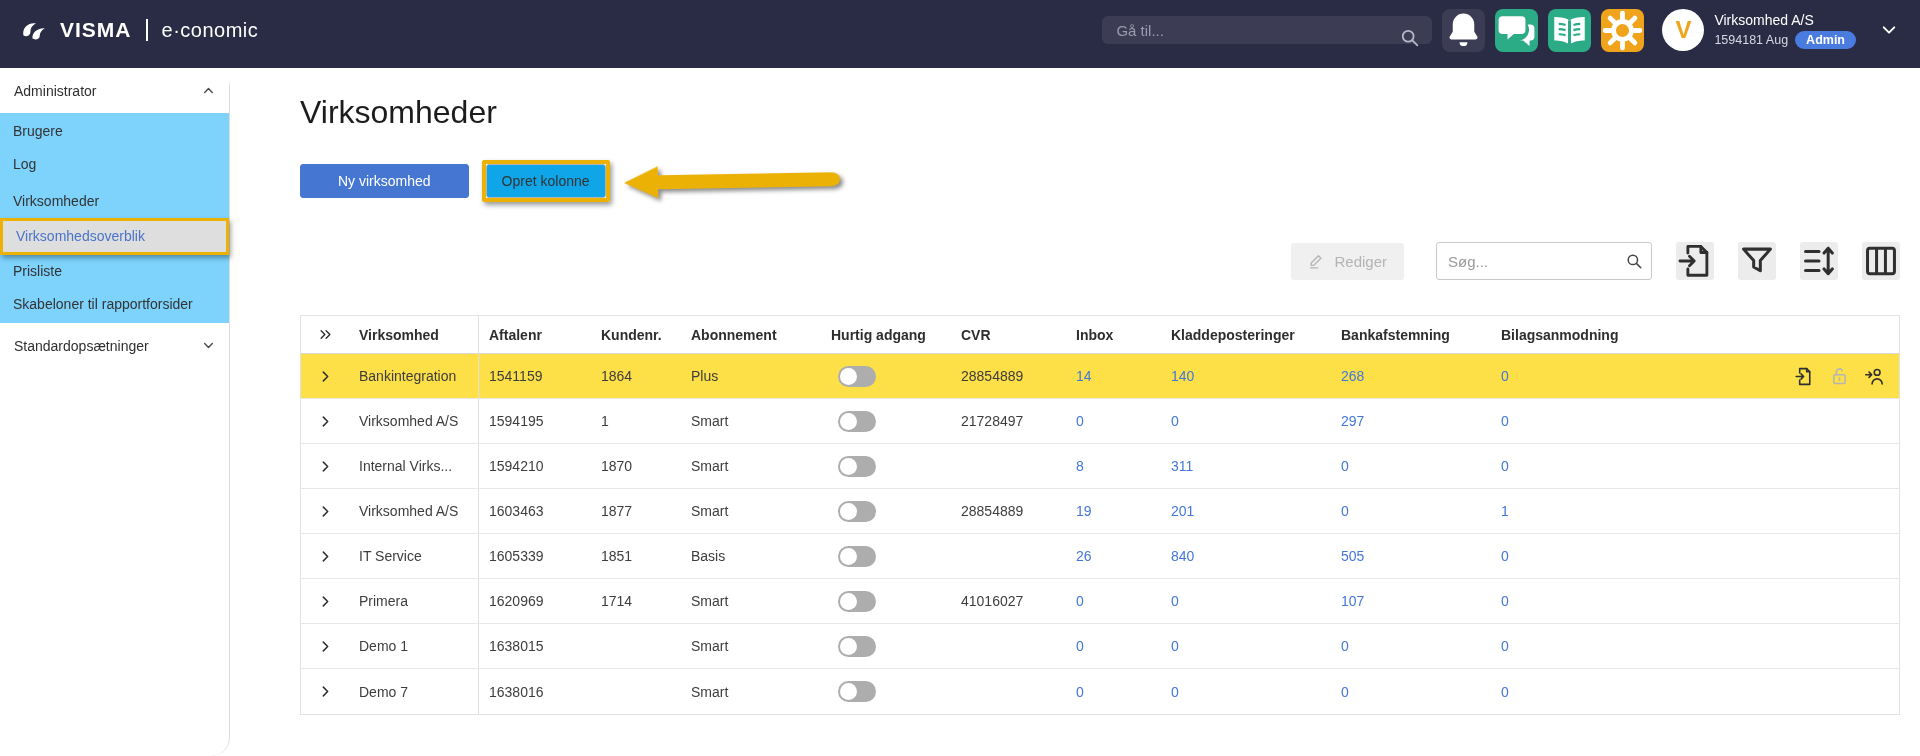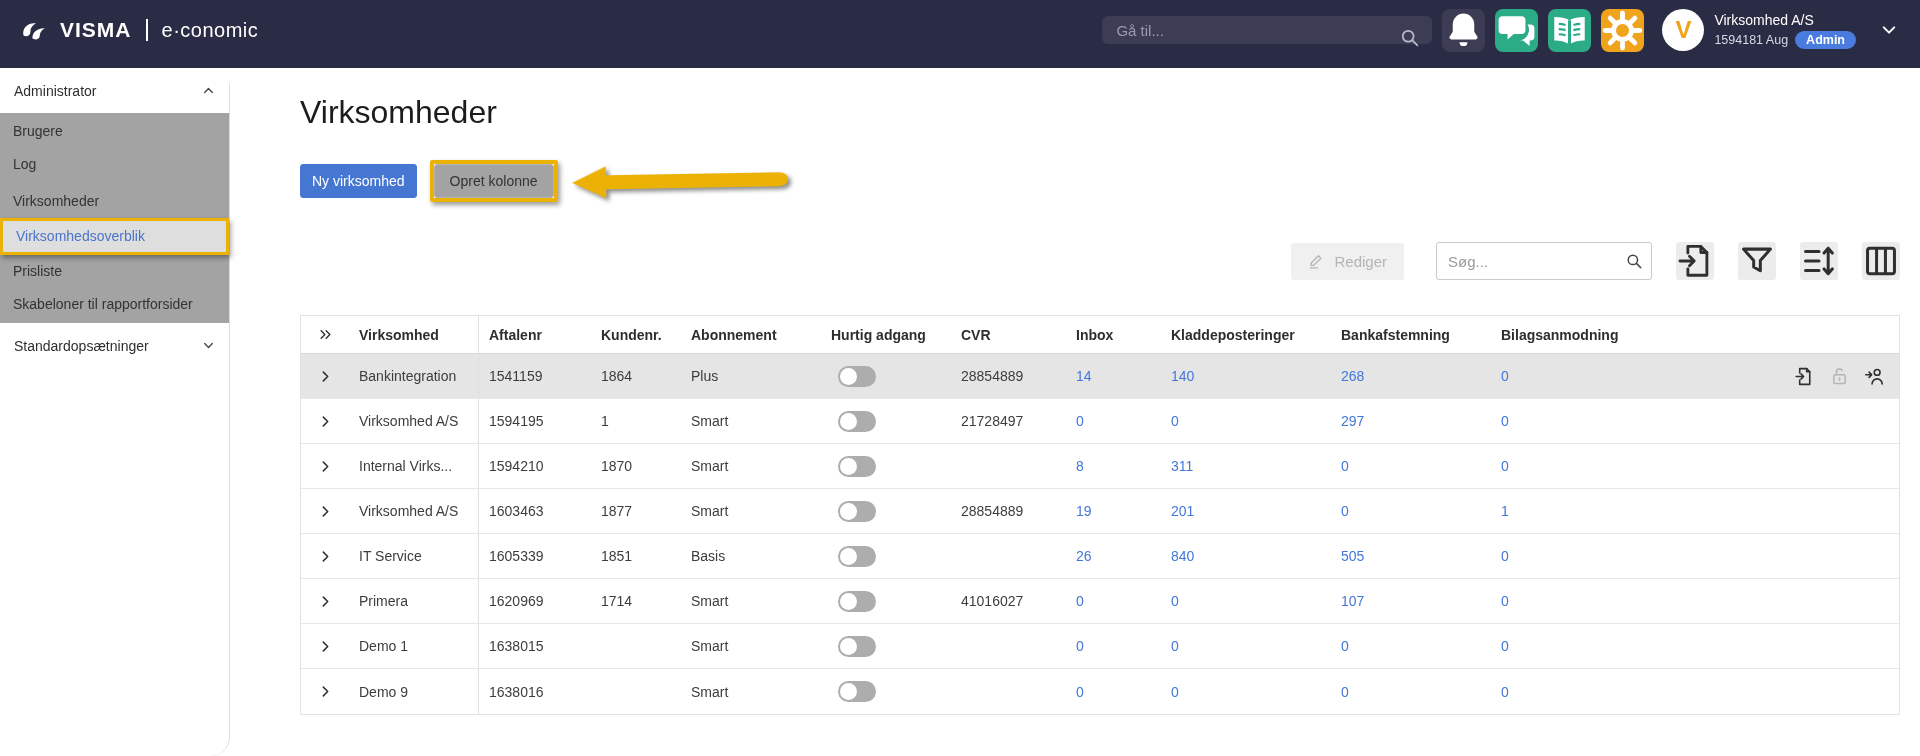--- a/index.html
+++ b/index.html
@@ -34,34 +34,34 @@
   .admin-badge { background:#4a7ce0; color:#fff; font-weight:700; font-size:12.5px;
     border-radius:10px; padding:2px 11px; }
   .tb-chevron { width:18px; height:18px; color:#fff; margin-left:14px; cursor:pointer; }
 
   
   .layout { display:flex; height:688px; }
   .sidebar { width:230px; border-right:1px solid #ddd; background:#fff; flex:none; font-size:14px;border-radius:19px; }
   .side-header { height:45px; display:flex; align-items:center; justify-content:space-between;
     padding:0 14px; color:#2f2f2f; cursor:pointer; background:#fff; }
   .side-header .icon { width:13px; height:13px; color:#4a4a4a; }
-  .side-group { background:#a3a3a3; padding:2px 0; }
+  .side-group { background:#7dd3fc; padding:2px 0; }
   .side-item { height:33px; line-height:33px; padding-left:13px; color:#333; cursor:pointer; }
   .side-item.active { background:#dedede; color:#4a74c9; border:3px solid #ebb105;
     height:37px; line-height:31px; box-shadow:2px 3px 5px rgba(0,0,0,.35); }
 
   .content { flex:1; padding:0 20px 0 70px; }
   .page-title { font-size:32px; font-weight:500; color:#1c1c1c; margin-top:26px; }
 
   .btn-row { margin-top:29px; display:flex; align-items:center; }
   .btn { height:34px; border-radius:3px; font-size:14px; cursor:pointer; }
-  .btn.primary { background:#4576d2; color:#fff; border:1px solid #4576d2; padding:0 11px; }
+  .btn.primary { background:#4576d2; color:#fff; border:1px solid #4576d2; padding:0 37px; }
   .anno-wrap { margin-left:13px; border:4px solid #ebb105; border-radius:2px;
     box-shadow:2px 3px 5px rgba(0,0,0,.4); }
-  .btn.secondary { background:#a3a3a3; color:#333; border:1px solid #b3b3b3; padding:0 15px; }
+  .btn.secondary { background:#0ea5e9; color:#333; border:1px solid #b3b3b3; padding:0 15px; }
   .anno-arrow { width:228px; height:40px; margin-left:8px; transform:rotate(-1deg);
     filter:drop-shadow(3px 3px 2px rgba(0,0,0,.45)); }
 
   .toolbar { margin-top:40px; display:flex; justify-content:flex-end; align-items:center; gap:24px; }
   .rediger-btn { height:37px; background:#f0f0f0; border:none; border-radius:3px; color:#b4b4b4;
     font-size:15px; display:flex; align-items:center; gap:9px; padding:0 17px; cursor:default; }
   .rediger-btn .icon { width:17px; height:17px; }
   .tbl-search { position:relative; width:216px; height:38px; margin-left:8px; }
   .tbl-search input { width:100%; height:100%; border:1px solid #c9c9c9; border-radius:3px;
     padding:0 34px 0 11px; font-size:15px; color:#333; outline:none; }
@@ -70,21 +70,21 @@
   .tool-btn { width:38px; height:38px; background:#ececec; border:none; border-radius:3px;
     color:#2f2f2f; display:flex; align-items:center; justify-content:center; cursor:pointer; }
 
   
   .table { margin-top:35px; width:1600px; border:1px solid #e2e2e2; font-size:14px; color:#3d3d3d; }
   .tr { display:grid; align-items:center;
     grid-template-columns:48px 130px 112px 90px 140px 130px 115px 95px 170px 160px 130px 1fr;
     height:45px; border-bottom:1px solid #e8e8e8; background:#fff; }
   .tr:last-child { border-bottom:none; }
   .tr.head { height:38px; font-weight:700; color:#2e2e2e; border-bottom:1px solid #d8d8d8; }
-  .tr.hl { background:#e5e5e5; }
+  .tr.hl { background:#fde047; }
   .td { padding-left:10px; white-space:nowrap; overflow:hidden; text-overflow:ellipsis; }
   .td.c-name { border-right:1px solid #e0e0e0; height:100%; display:flex; align-items:center; }
   .td.c-exp { display:flex; justify-content:center; padding-left:0; }
   .exp-icon { width:15px; height:15px; color:#2e2e2e; cursor:pointer; }
   .toggle { width:38px; height:21px; border-radius:11px; background:#adadad; position:relative;
     cursor:pointer; margin-left:7px; }
   .toggle::after { content:""; position:absolute; left:2px; top:2px; width:17px; height:17px;
     border-radius:50%; background:#fff; }
   .link { color:#4377d9; cursor:pointer; }
   .row-actions { display:flex; justify-content:flex-end; gap:14px; padding-right:14px; }
@@ -411,21 +411,21 @@
           <div class="td"><span class="link">0</span></div>
           <div class="td"><span class="link">0</span></div>
           <div class="td row-actions"></div>
         </div>
         <div class="tr">
           <div class="td c-exp">
             <span class="icon exp-icon"><svg viewBox="0 0 24 24" fill="none" stroke="currentColor" stroke-width="2.4" stroke-linecap="round" stroke-linejoin="round">
                 <polyline points="8.5 5 15.5 12 8.5 19"></polyline>
               </svg></span>
           </div>
-          <div class="td c-name">Demo 9</div>
+          <div class="td c-name">Demo 7</div>
           <div class="td">1638016</div>
           <div class="td"></div>
           <div class="td">Smart</div>
           <div class="td">
             <div class="toggle"></div>
           </div>
           <div class="td"></div>
           <div class="td"><span class="link">0</span></div>
           <div class="td"><span class="link">0</span></div>
           <div class="td"><span class="link">0</span></div>

